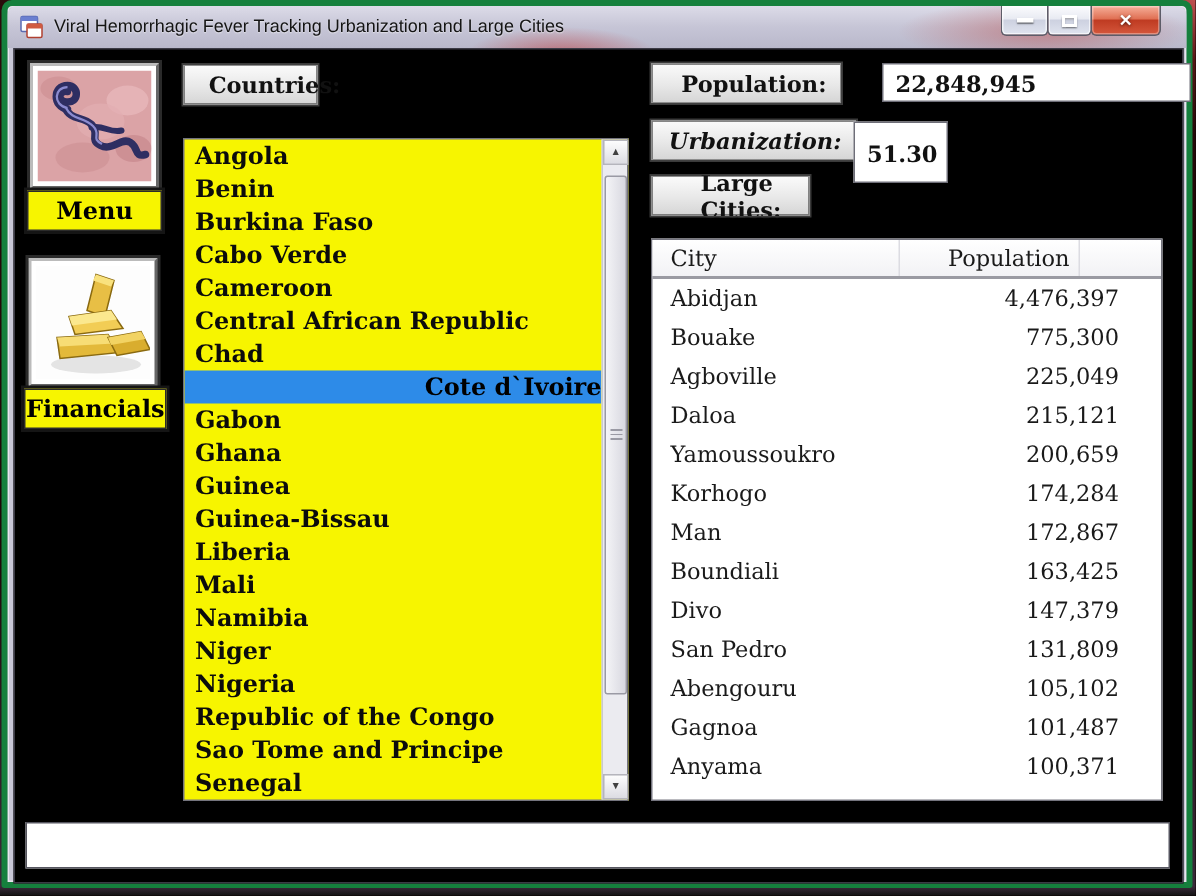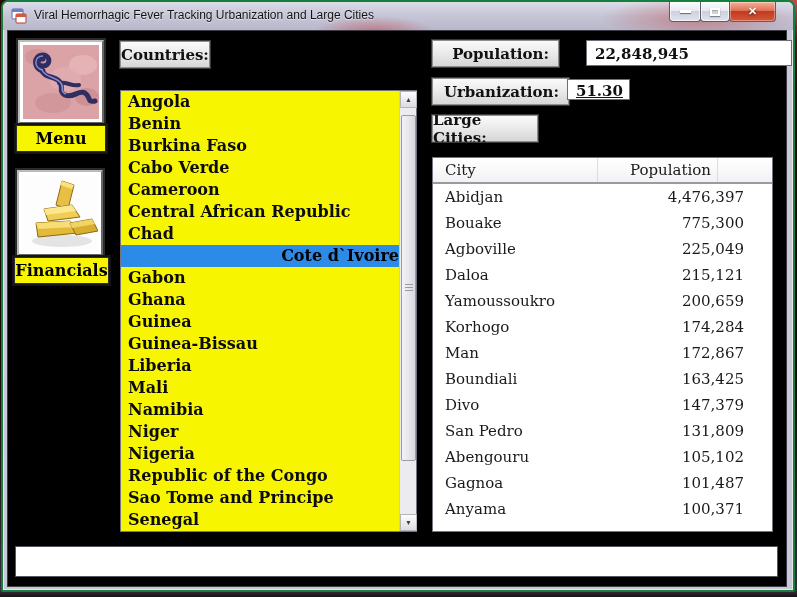--- a/index.html
+++ b/index.html
@@ -10,21 +10,21 @@
       radial-gradient(circle at 100% 0%, #c05050 0%, rgba(120,30,30,.6) 4%, transparent 9%),
       linear-gradient(180deg,#2a0b0b 0%, #1a0505 60%, #3a2a3a 99%, #141414 100%);
     background-color:#1c0606;
     position:relative;
   }
 
   
   #window {
     position:absolute; left:1px; top:0; width:794px; height:592px;
     background:#c9c8d8;
-    border:2px solid #15803d;
+    border:4px solid #15803d;
     border-radius:7px 7px 2px 2px;
     box-shadow: inset 0 0 0 1px rgba(255,255,255,.55);
   }
   #titlebar {
     position:absolute; left:0; top:0; right:0; height:28px;
     border-radius:6px 6px 0 0;
     background:
       radial-gradient(ellipse 90px 26px at 47% 115%, rgba(190,40,40,.50), transparent 70%),
       radial-gradient(ellipse 140px 30px at 88% 60%, rgba(185,60,55,.45), transparent 70%),
       linear-gradient(180deg,#dcdbe8 0%, #c6c5d6 50%, #b9b8cb 100%);
@@ -59,21 +59,21 @@
     position:absolute; left:4px; top:28px; width:780px; height:557px;
     background:#000; border:1px solid #3c3b46; position:absolute;
   }
 
   
   .lbl3d {
     position:absolute; height:27px;
     background:linear-gradient(180deg,#fafafa 0%, #e8e8e8 55%, #d6d6d6 100%);
     border:1px solid #8e8e8e; outline:1px solid #3a3a3a;
     font-family:"DejaVu Serif", serif; font-weight:bold; font-size:15px; color:#111;
-    display:flex; align-items:center;
+    display:flex; align-items:center;padding-left:32px;
   }
   .lbl-center { justify-content:center; }
   .lbl-right  { justify-content:flex-end; padding-right:9px; }
   .tbox {
     position:absolute; background:#fff; border:1px solid #6e6e78;
     font-family:"DejaVu Serif", serif; font-weight:bold; font-size:15px; color:#111;
     padding:2px 0 0 8px; outline:none;
   }
   .imgbtn {
     position:absolute; background:#fff; border:2px outset #bbb;
@@ -248,24 +248,24 @@
             <span>▼</span>
           </div>
       </div>
     </div>
 
     <div class="lbl3d lbl-right" style="left:424px; top:9px; width:127px;">
       <span>Population:</span>
     </div>
     <input class="tbox" style="left: 578px; top: 9px; width: 206px; height: 26px;" readonly="" value="22,848,945">
 
-    <div class="lbl3d lbl-right" style="left:424px; top:47px; width:137px;">
+    <div class="lbl3d lbl-right" style="left:424px; top:47px; width:137px;font-style:italic;">
       <span>Urbanization:</span>
     </div>
-    <input class="tbox" style="left: 559px; top: 48px; width: 63px; height: 21px; text-decoration: underline;" readonly="" value="51.30">
+    <input class="tbox" style="left: 559px; top: 48px; width: 63px; height: 41px;" readonly="" value="51.30">
 
     <div class="lbl3d lbl-right" style="left:424px; top:84px; width:106px;">
       <span>Large Cities:</span>
     </div>
 
     <div id="cities-table">
       <div id="thead">
         <div class="th th-city">City</div>
         <div class="th th-pop">Population</div>
       </div>

